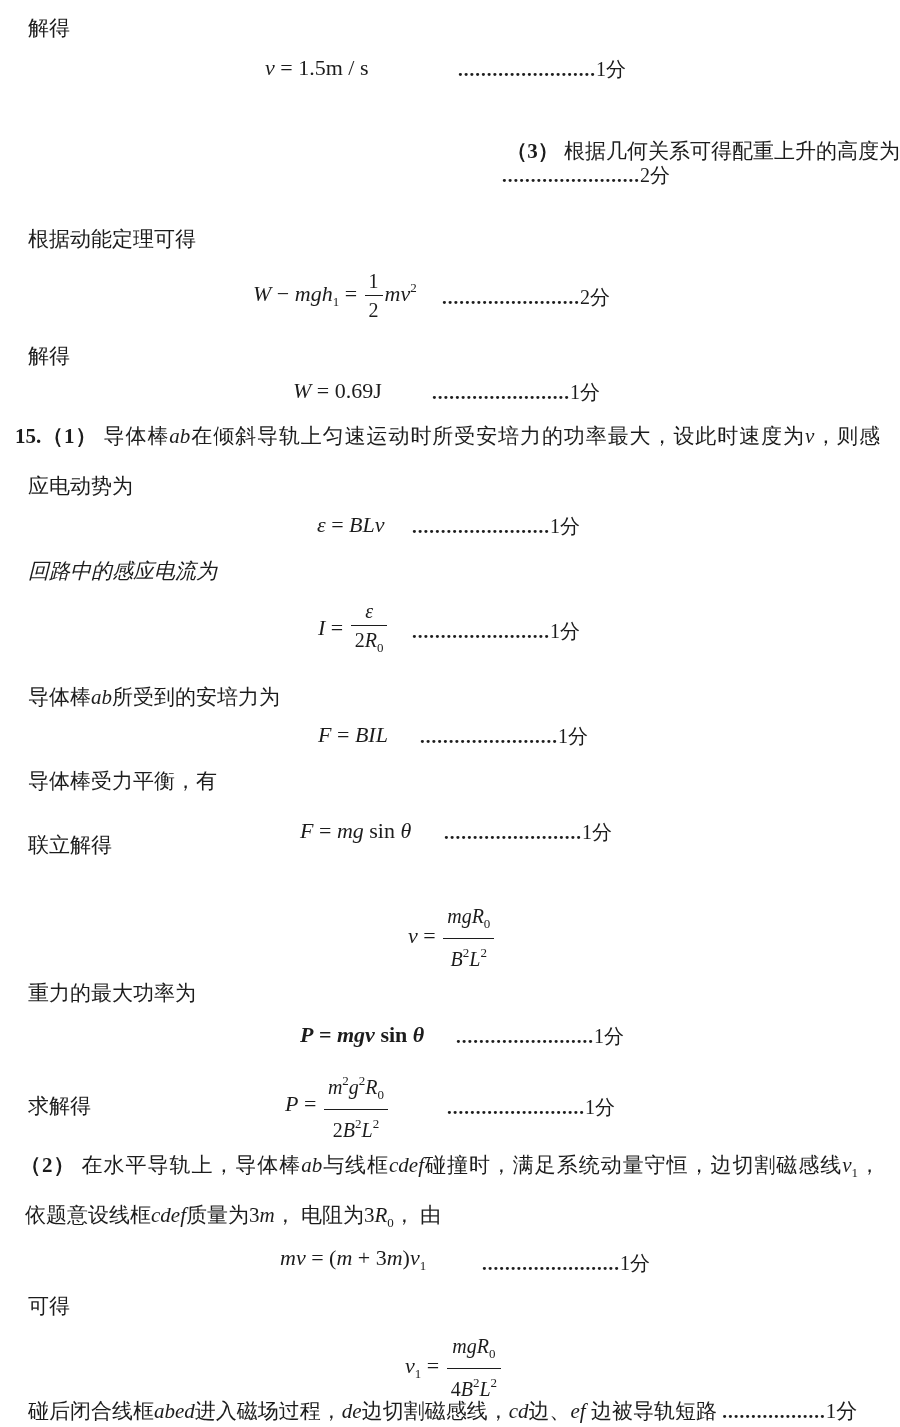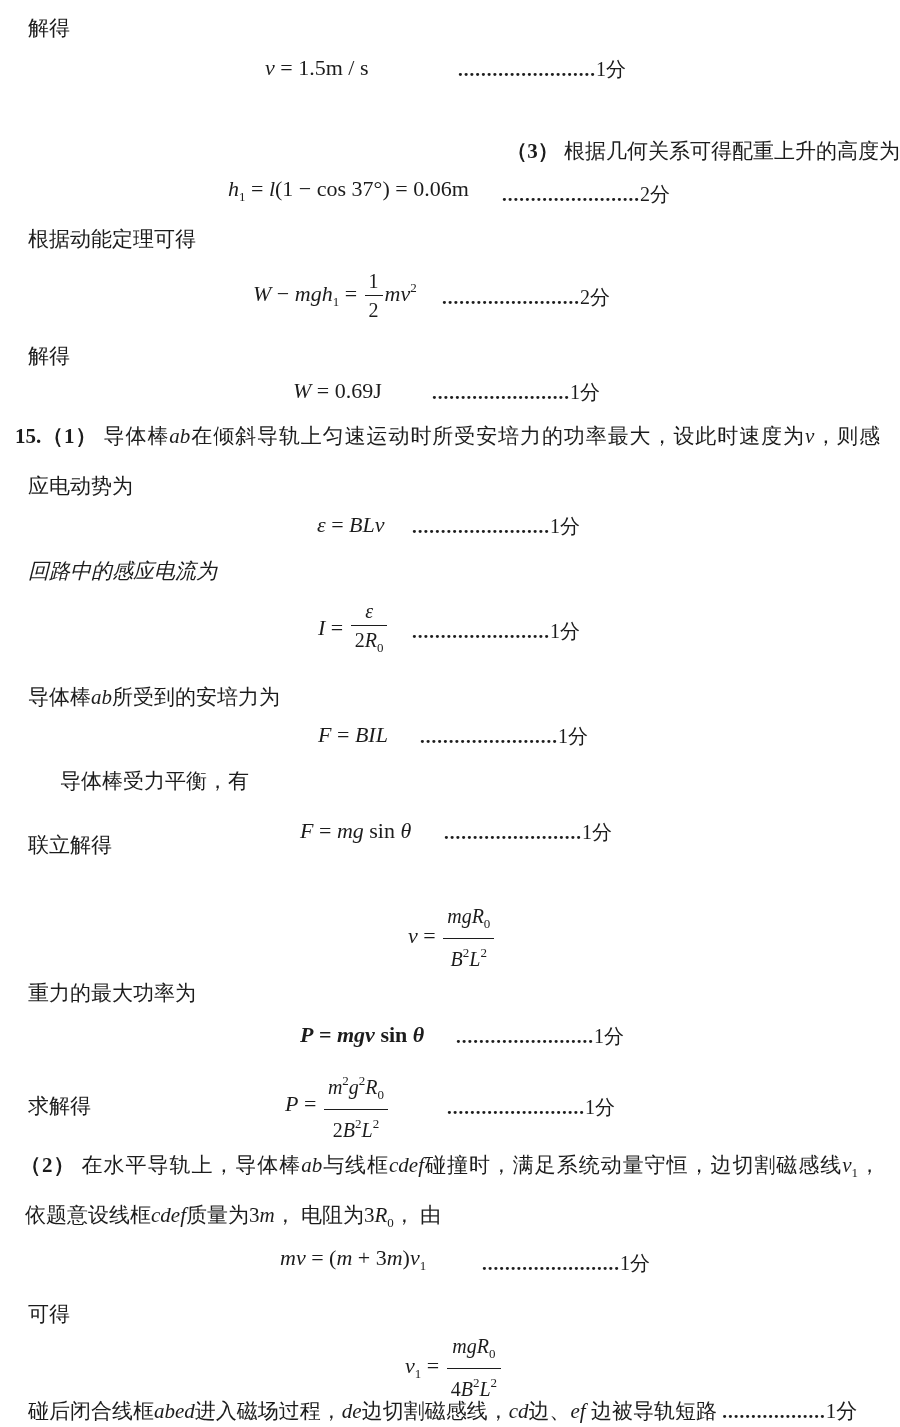--- a/index.html
+++ b/index.html
@@ -59,42 +59,42 @@
     white-space:nowrap;
   }
 </style>
 </head>
 <body>
 
 <div id="document-root">
     <div class="block" style="top: 13px;"><span class="content" style="margin-left: 28px;"><span>解得</span></span></div>
     <div class="block formula" style="top: 53px;"><span class="content" style="margin-left: 265px;"><span class="it">v</span><span> = 1.5m / s</span></span><span class="dots-abs" style="left: 458px;"><span class="dots">........................</span><span class="score">1分</span></span></div>
     <div class="block" style="top: 136px; text-align: right;"><span class="content" style="margin-left: 33px;"><span class="bold">（3）</span><span> 根据几何关系可得配重上升的高度为</span></span></div>
-    <div class="block formula" style="top: 174px;"><span class="content" style="margin-left: 228px;"><span class="it">h</span><span class="sub">1</span><span> = </span><span class="it">l</span><span>(1 − cos 37°) = 0.06m</span></span><span class="dots-abs" style="left: 502px;"><span class="dots">........................</span><span class="score">2分</span></span></div>
+    <div class="block formula" style="top: 174px;"><span class="dots-abs" style="left: 502px;"><span class="dots">........................</span><span class="score">2分</span></span></div>
     <div class="block" style="top: 224px;"><span class="content" style="margin-left: 28px;"><span>根据动能定理可得</span></span></div>
     <div class="block formula" style="top: 268px;"><span class="content" style="margin-left: 253px;"><span class="it">W</span><span> − </span><span class="it">mgh</span><span class="sub">1</span><span> = </span><span class="frac"><span class="num"><span>1</span></span><span class="den"><span>2</span></span></span><span class="it">mv</span><span class="sup">2</span></span><span class="dots-abs" style="left: 442px;"><span class="dots">........................</span><span class="score">2分</span></span></div>
     <div class="block" style="top: 341px;"><span class="content" style="margin-left: 28px;"><span>解得</span></span></div>
     <div class="block formula" style="top: 376px;"><span class="content" style="margin-left: 293px;"><span class="it">W</span><span> = 0.69J</span></span><span class="dots-abs" style="left: 432px;"><span class="dots">........................</span><span class="score">1分</span></span></div>
     <div class="block justify" style="top: 421px;">
       <span class="content" style="margin-left: 15px; width: 865px;"><span class="bold">15.（1）</span><span> 导体棒</span><span class="it">ab</span><span>在倾斜导轨上匀速运动时所受安培力的功率最大，设此时速度为</span><span class="it">v</span><span>，则感</span></span>
     </div>
     <div class="block" style="top: 471px;"><span class="content" style="margin-left: 28px;"><span>应电动势为</span></span></div>
     <div class="block formula" style="top: 510px;"><span class="content" style="margin-left: 317px;"><span class="it">ε</span><span> = </span><span class="it">BLv</span></span><span class="dots-abs" style="left: 412px;"><span class="dots">........................</span><span class="score">1分</span></span></div>
     <div class="block" style="top: 556px; font-style: italic;"><span class="content" style="margin-left: 28px;"><span>回路中的感应电流为</span></span></div>
     <div class="block formula" style="top: 598px;"><span class="content" style="margin-left: 318px;"><span class="it">I</span><span> = </span><span class="frac"><span class="num"><span class="it">ε</span></span><span class="den"><span>2</span><span class="it">R</span><span class="sub">0</span></span></span></span><span class="dots-abs" style="left: 412px;"><span class="dots">........................</span><span class="score">1分</span></span></div>
     <div class="block" style="top: 682px;"><span class="content" style="margin-left: 28px;"><span>导体棒</span><span class="it">ab</span><span>所受到的安培力为</span></span></div>
     <div class="block formula" style="top: 720px;"><span class="content" style="margin-left: 318px;"><span class="it">F</span><span> = </span><span class="it">BIL</span></span><span class="dots-abs" style="left: 420px;"><span class="dots">........................</span><span class="score">1分</span></span></div>
-    <div class="block" style="top: 766px; padding-left: 32px;"><span class="content" style="margin-left: 28px;"><span>导体棒受力平衡，有</span></span></div>
+    <div class="block" style="top: 766px;"><span class="content" style="margin-left: 28px;"><span>导体棒受力平衡，有</span></span></div>
     <div class="block formula" style="top: 816px;"><span class="content" style="margin-left: 300px;"><span class="it">F</span><span> = </span><span class="it">mg</span><span> sin </span><span class="it">θ</span></span><span class="dots-abs" style="left: 444px;"><span class="dots">........................</span><span class="score">1分</span></span></div>
     <div class="block" style="top: 821px; margin-top: 9px;"><span class="content" style="margin-left: 28px;"><span>联立解得</span></span></div>
     <div class="block formula" style="top: 903px;"><span class="content" style="margin-left: 408px;"><span class="it">v</span><span> = </span><span class="frac"><span class="num"><span class="it">mgR</span><span class="sub">0</span></span><span class="den"><span class="it">B</span><span class="sup">2</span><span class="it">L</span><span class="sup">2</span></span></span></span></div>
     <div class="block" style="top: 978px;"><span class="content" style="margin-left: 28px;"><span>重力的最大功率为</span></span></div>
     <div class="block formula" style="top: 1020px;"><span class="content" style="margin-left: 300px; font-weight: bold;"><span class="it">P</span><span> = </span><span class="it">mgv</span><span> sin </span><span class="it">θ</span></span><span class="dots-abs" style="left: 456px;"><span class="dots">........................</span><span class="score">1分</span></span></div>
     <div class="block formula" style="top: 1068px;"><span class="content" style="margin-left: 285px;"><span class="it">P</span><span> = </span><span class="frac"><span class="num"><span class="it">m</span><span class="sup">2</span><span class="it">g</span><span class="sup">2</span><span class="it">R</span><span class="sub">0</span></span><span class="den"><span>2</span><span class="it">B</span><span class="sup">2</span><span class="it">L</span><span class="sup">2</span></span></span></span><span class="label-abs" style="left: 28px;"><span>求解得</span></span><span class="dots-abs" style="left: 447px;"><span class="dots">........................</span><span class="score">1分</span></span></div>
     <div class="block justify" style="top: 1150px;">
       <span class="content" style="margin-left: 20px; width: 860px;"><span class="bold">（2）</span><span> 在水平导轨上，导体棒</span><span class="it">ab</span><span>与线框</span><span class="it">cdef</span><span>碰撞时，满足系统动量守恒，边切割磁感线</span><span class="it">v</span><span class="sub">1</span><span>，</span></span>
     </div>
     <div class="block" style="top: 1200px;"><span class="content" style="margin-left: 25px;"><span>依题意设线框</span><span class="it">cdef</span><span>质量为3</span><span class="it">m</span><span>， 电阻为3</span><span class="it">R</span><span class="sub">0</span><span>， 由</span></span></div>
     <div class="block formula" style="top: 1243px;"><span class="content" style="margin-left: 280px;"><span class="it">mv</span><span> = (</span><span class="it">m</span><span> + 3</span><span class="it">m</span><span>)</span><span class="it">v</span><span class="sub">1</span></span><span class="dots-abs" style="left: 482px;"><span class="dots">........................</span><span class="score">1分</span></span></div>
-    <div class="block" style="top: 1291px;"><span class="content" style="margin-left: 28px; margin-top: 8px;"><span>可得</span></span></div>
+    <div class="block" style="top: 1291px;"><span class="content" style="margin-left: 28px;"><span>可得</span></span></div>
     <div class="block formula" style="top: 1333px;"><span class="content" style="margin-left: 405px;"><span class="it">v</span><span class="sub">1</span><span> = </span><span class="frac"><span class="num"><span class="it">mgR</span><span class="sub">0</span></span><span class="den"><span>4</span><span class="it">B</span><span class="sup">2</span><span class="it">L</span><span class="sup">2</span></span></span></span></div>
     <div class="block" style="top: 1396px;"><span class="content" style="margin-left: 28px;"><span>碰后闭合线框</span><span class="it">abed</span><span>进入磁场过程，</span><span class="it">de</span><span>边切割磁感线，</span><span class="it">cd</span><span>边、</span><span class="it">ef</span><span> 边被导轨短路 </span><span class="dots">..................</span><span>1分</span></span></div>
   </div>
 
 </body></html>

